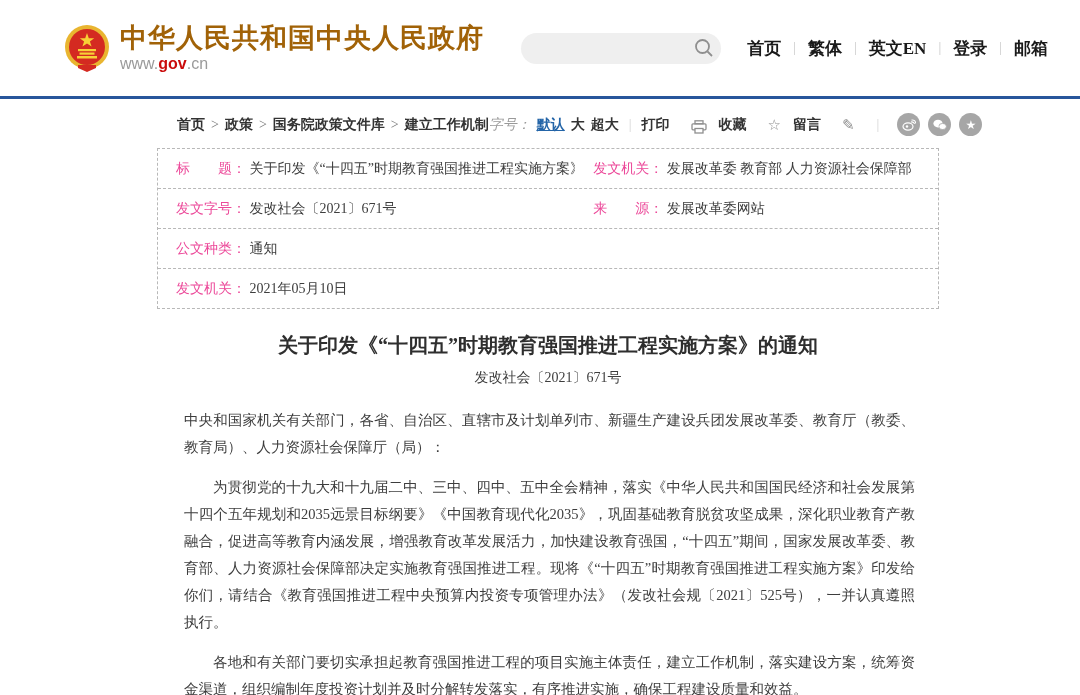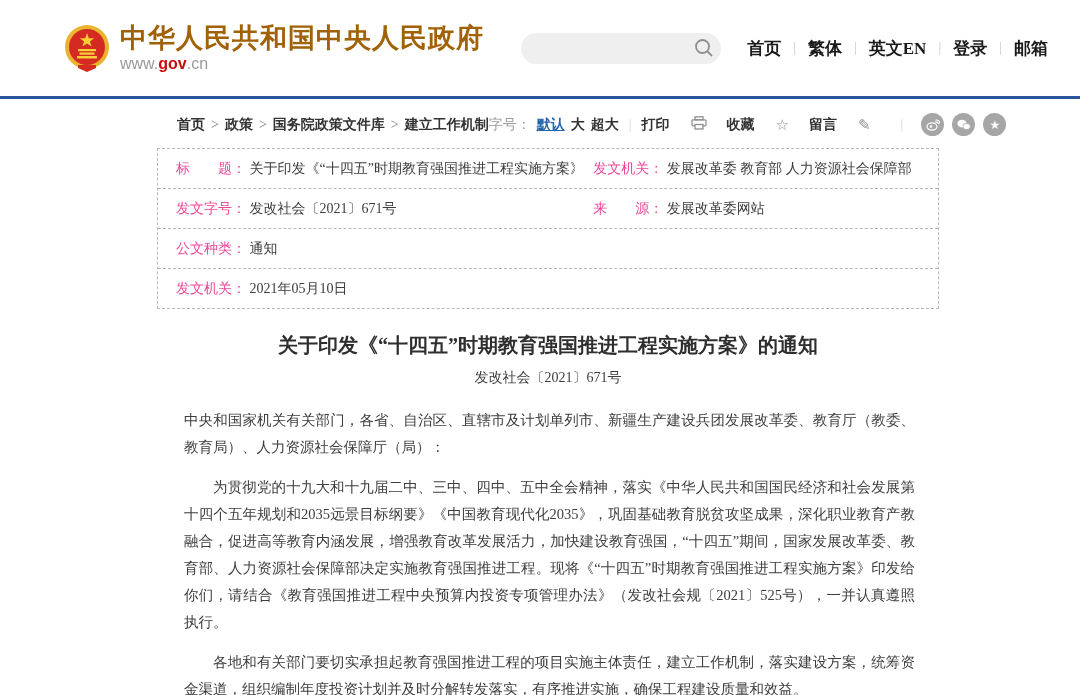--- a/index.html
+++ b/index.html
@@ -29,25 +29,25 @@
   
   .content { width:782px; margin-left:157px; }
 
   
   .crumb-row { display:flex; align-items:center; padding:14px 0 12px 20px; font-size:14px; font-weight:bold; }
   .breadcrumb { display:flex; align-items:center; white-space:nowrap; }
   .breadcrumb a { color:#333; text-decoration:none; cursor:pointer; }
   .crumb-sep { color:#777; font-weight:normal; margin:0 6px; }
   .crumb-current { color:#333; }
   .crumb-tools { margin-left:auto; display:flex; align-items:center; white-space:nowrap; }
-  .fs-label { color:#999; font-weight:normal; }
+  .fs-label { color:#999; font-weight:normal;font-style:italic; }
   .fs-opt { color:#333; margin-left:6px; cursor:pointer; }
   .fs-opt.active { color:#2465a8;text-decoration:underline; }
   .tool-sep { color:#d5d5d5; font-weight:normal; margin:0 10px; }
-  .tool-item { display:flex; align-items:flex-start; color:#333; margin-right:20px; cursor:pointer;gap:16px; }
+  .tool-item { display:flex; align-items:flex-end; color:#333; margin-right:12px; cursor:pointer;gap:16px; }
   .tool-item svg, .tool-item .glyph { margin-left:5px; }
   .glyph { color:#8f8f8f; font-weight:normal; font-size:15px; font-family:"DejaVu Sans",sans-serif; }
   .share-group { display:flex; align-items:center; }
   .share-circle { width:23px; height:23px; border-radius:50%; background:#a6a6a6; margin-left:8px;
     display:flex; align-items:center; justify-content:center; cursor:pointer; }
   .share-circle .star { color:#fff; font-size:12px; font-family:"DejaVu Sans",sans-serif; line-height:1; }
 
   
   .meta-box { border:1px dashed #b8b8b8; }
   .meta-row { display:grid; grid-template-columns:53.5% 46.5%; border-bottom:1px dashed #b8b8b8; }

